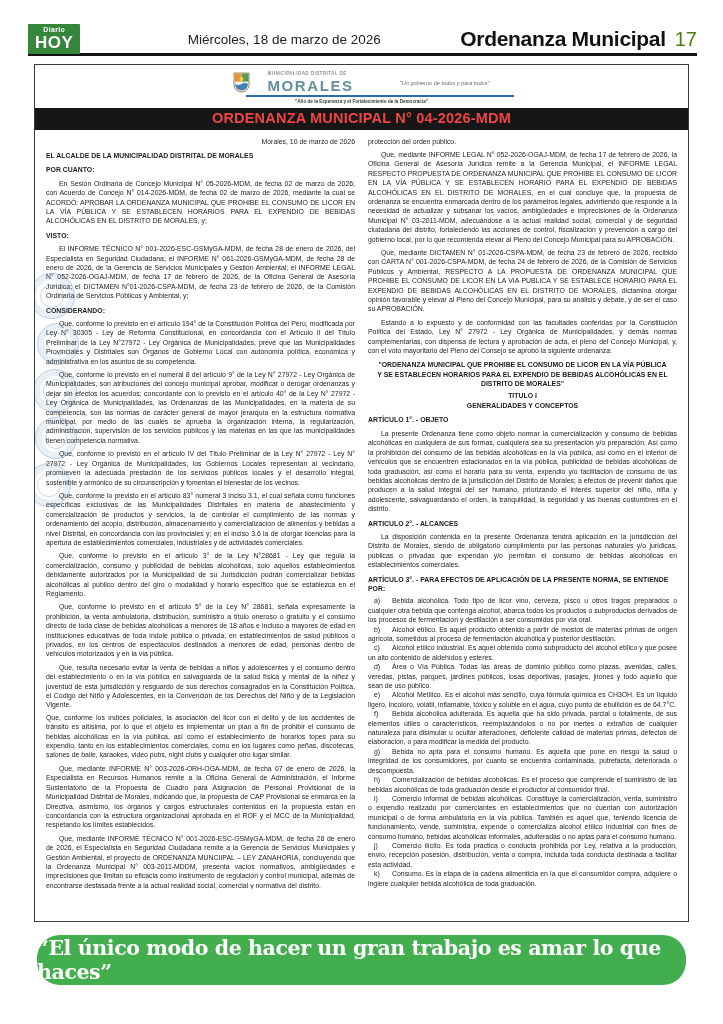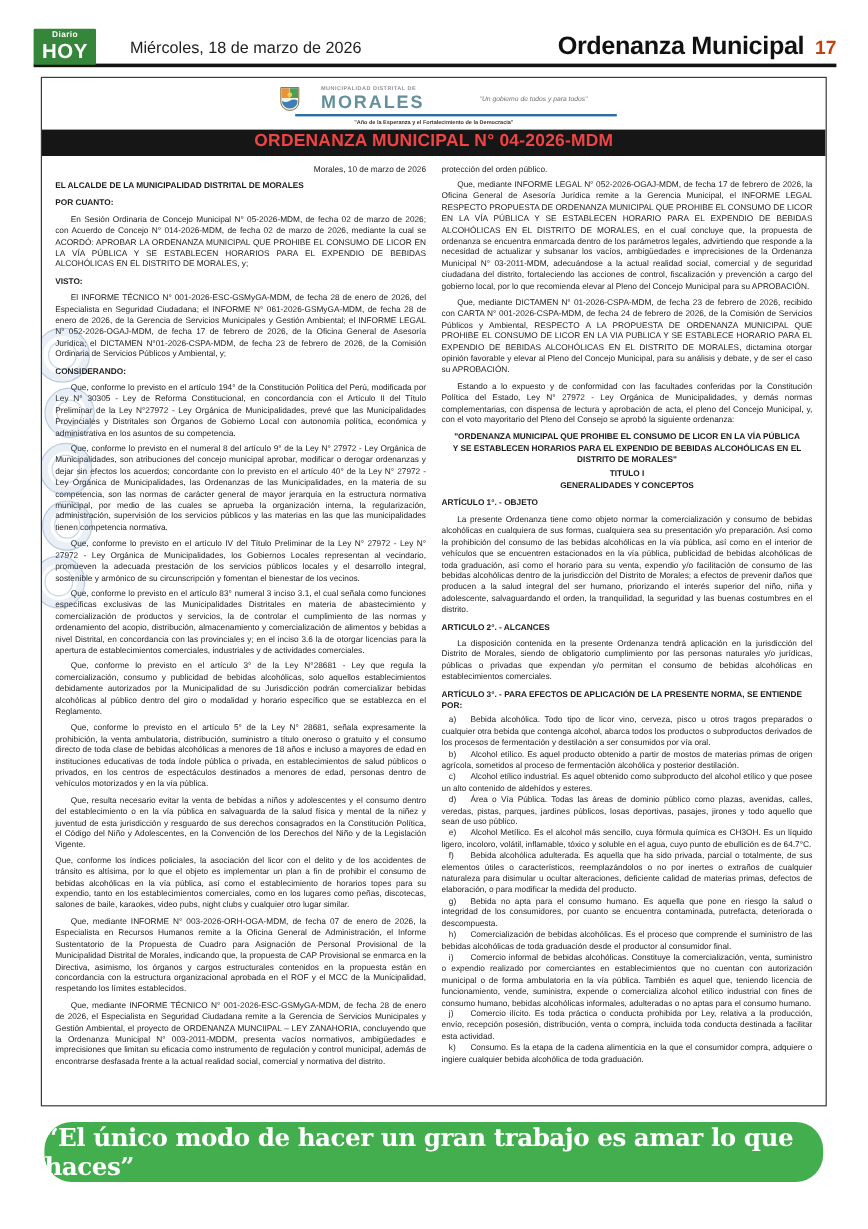--- a/index.html
+++ b/index.html
@@ -15,24 +15,24 @@
     display:flex;align-items:center;
     padding:30px 26px 0 28px;height:48px;box-sizing:border-box;
   }
   .logo-box{
     background:var(--hoy-green,#35853a);color:#fff;text-align:center;
     padding:2px 7px 3px;border-radius:1px;line-height:1;
     display:flex;flex-direction:column;align-items:center;gap:1px;
   }
   .logo-top{font-size:7px;font-weight:bold;letter-spacing:.3px;}
   .logo-main{font-size:17px;font-weight:bold;letter-spacing:.5px;}
-  .header-date{font-size:13.5px;color:#222;margin-left:28px;flex:1;}
+  .header-date{font-size:13.5px;color:#222;margin-left:28px;flex:1;text-align:center;}
   .header-right{display:flex;align-items:baseline;gap:9px;justify-content:space-between;}
   .section-title{font-size:21px;font-weight:bold;color:#111;letter-spacing:-.3px;}
-  .page-number{font-size:16px;font-weight:bold;color:#c2410c;}
+  .page-number{font-size:20px;font-weight:normal;color:#4d7c0f;}
   .header-rule{height:3px;background:#141414;margin:5px 26px 8px 28px;}
 
   
   .doc-frame{
     position:relative;margin:0 34px;height:858px;box-sizing:border-box;
     border:1.5px solid #3a3a3a;background:#fff;overflow:hidden;
   }
   .masthead{padding:7px 0 0;text-align:center;}
   .masthead-row{display:flex;justify-content:center;align-items:center;gap:46px;}
   .muni-logo{display:flex;align-items:center;gap:17px;}

